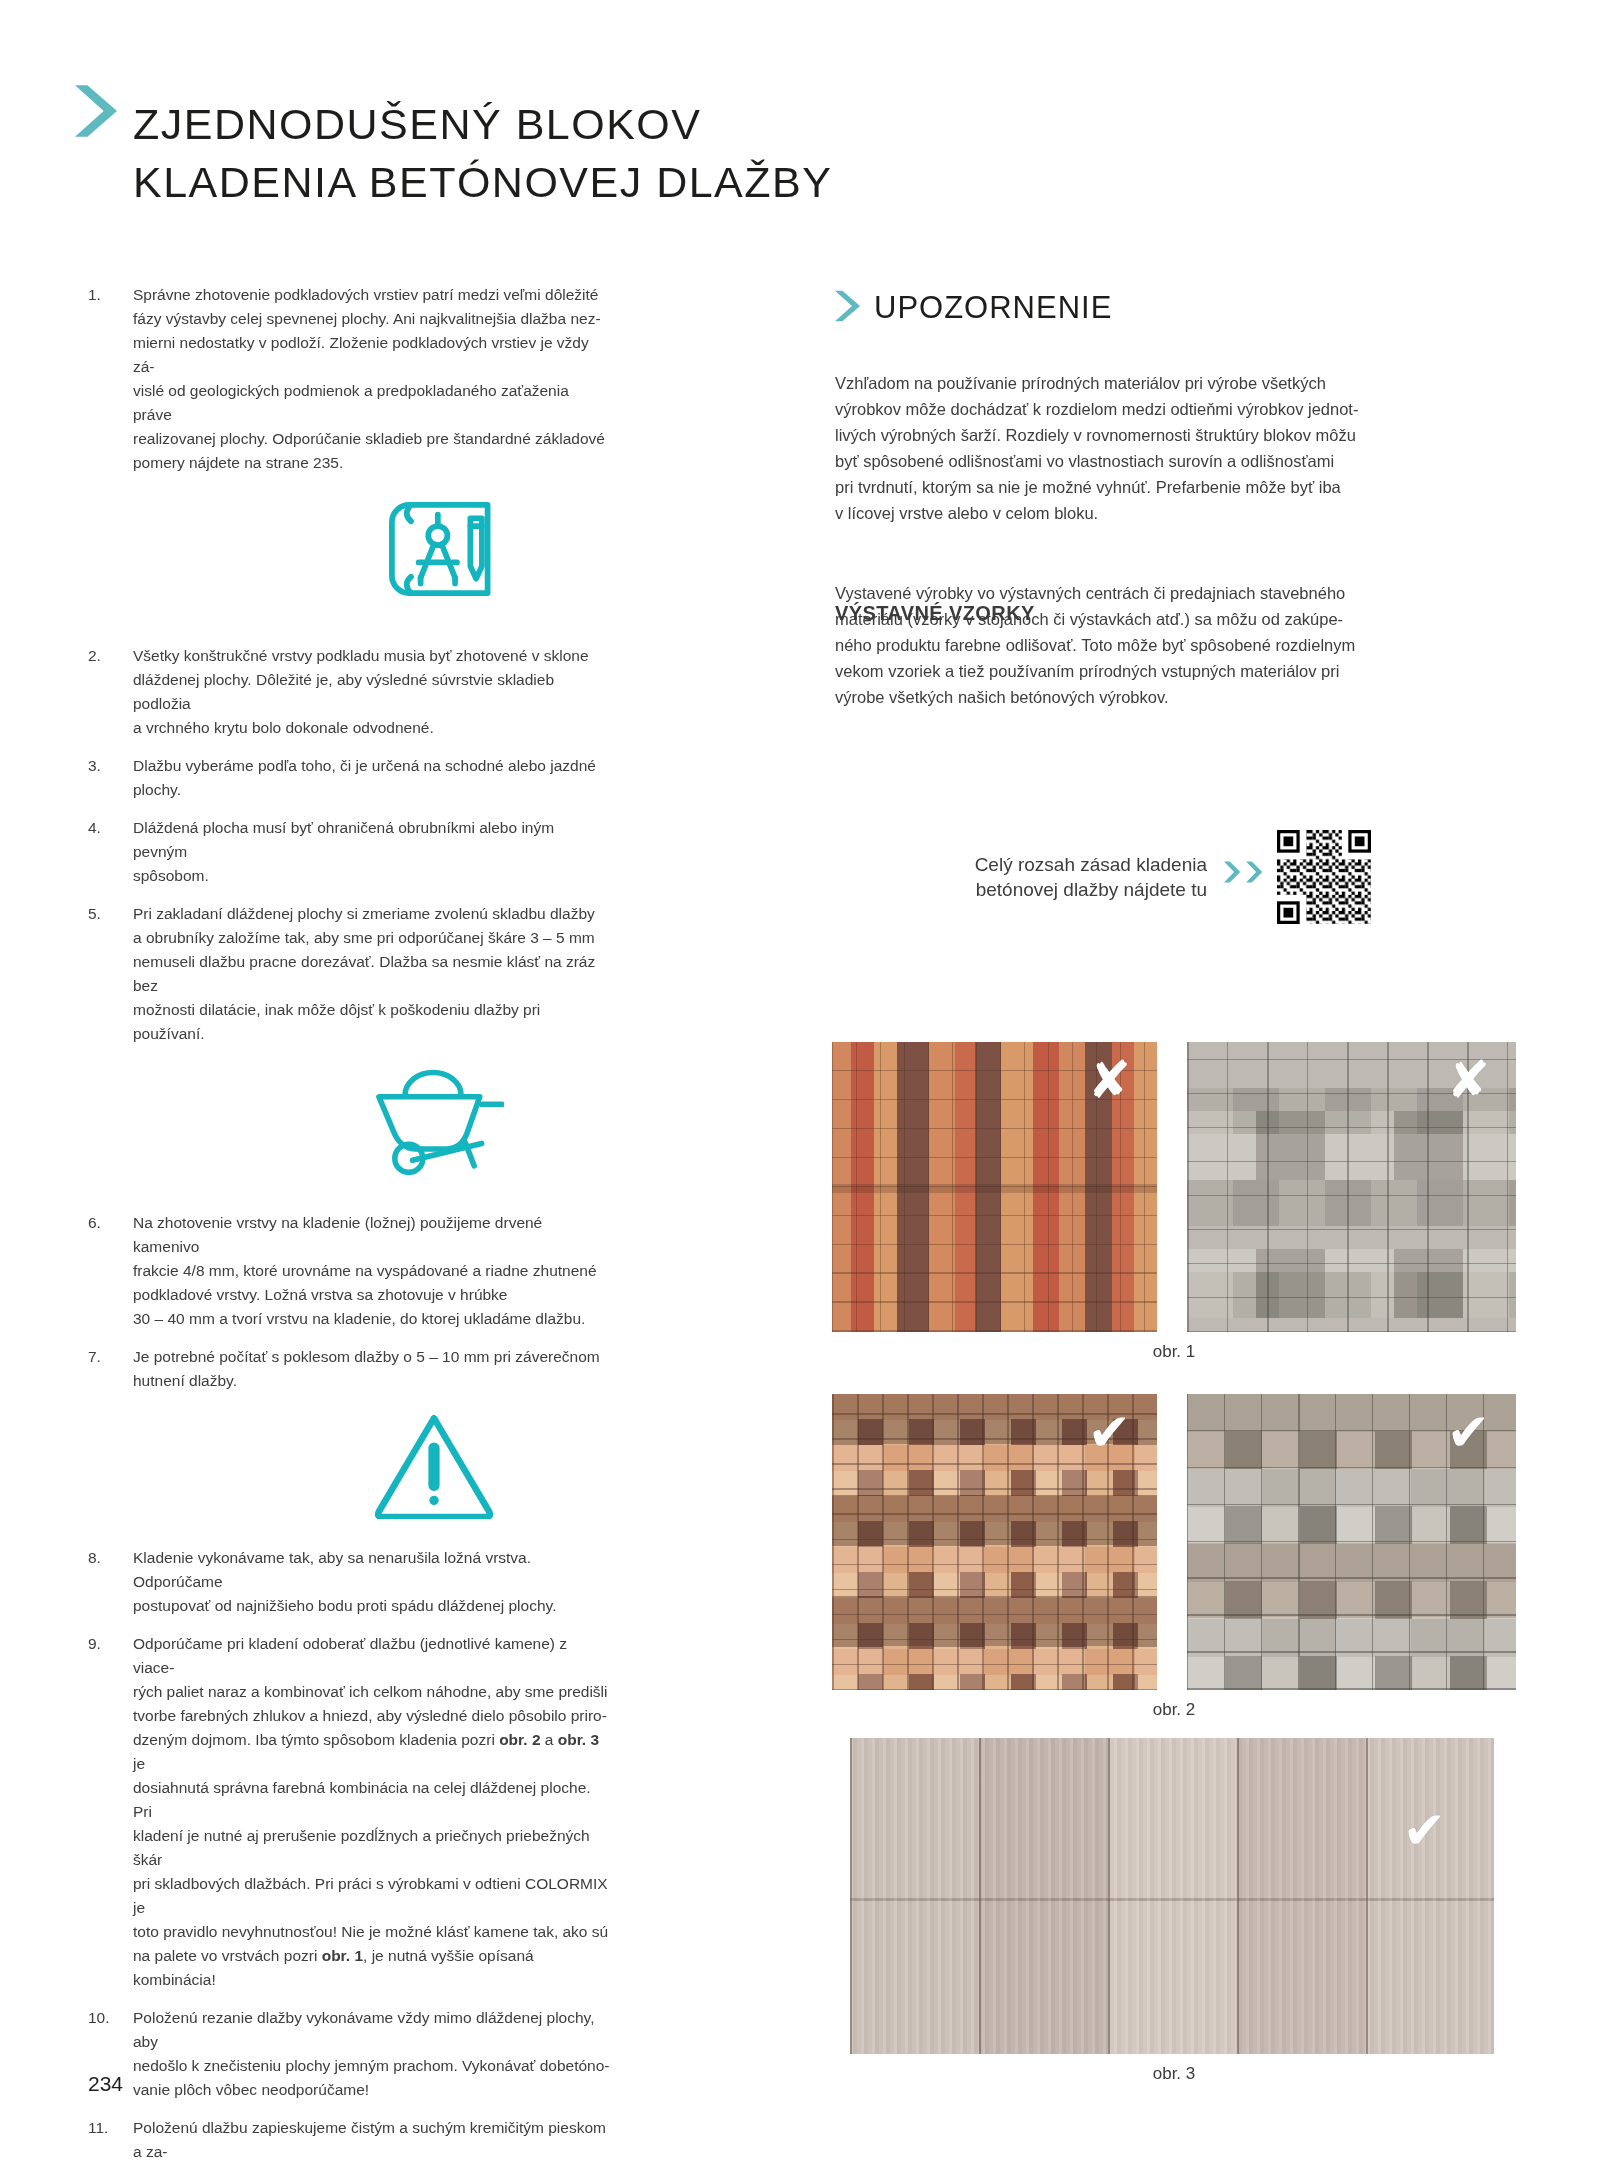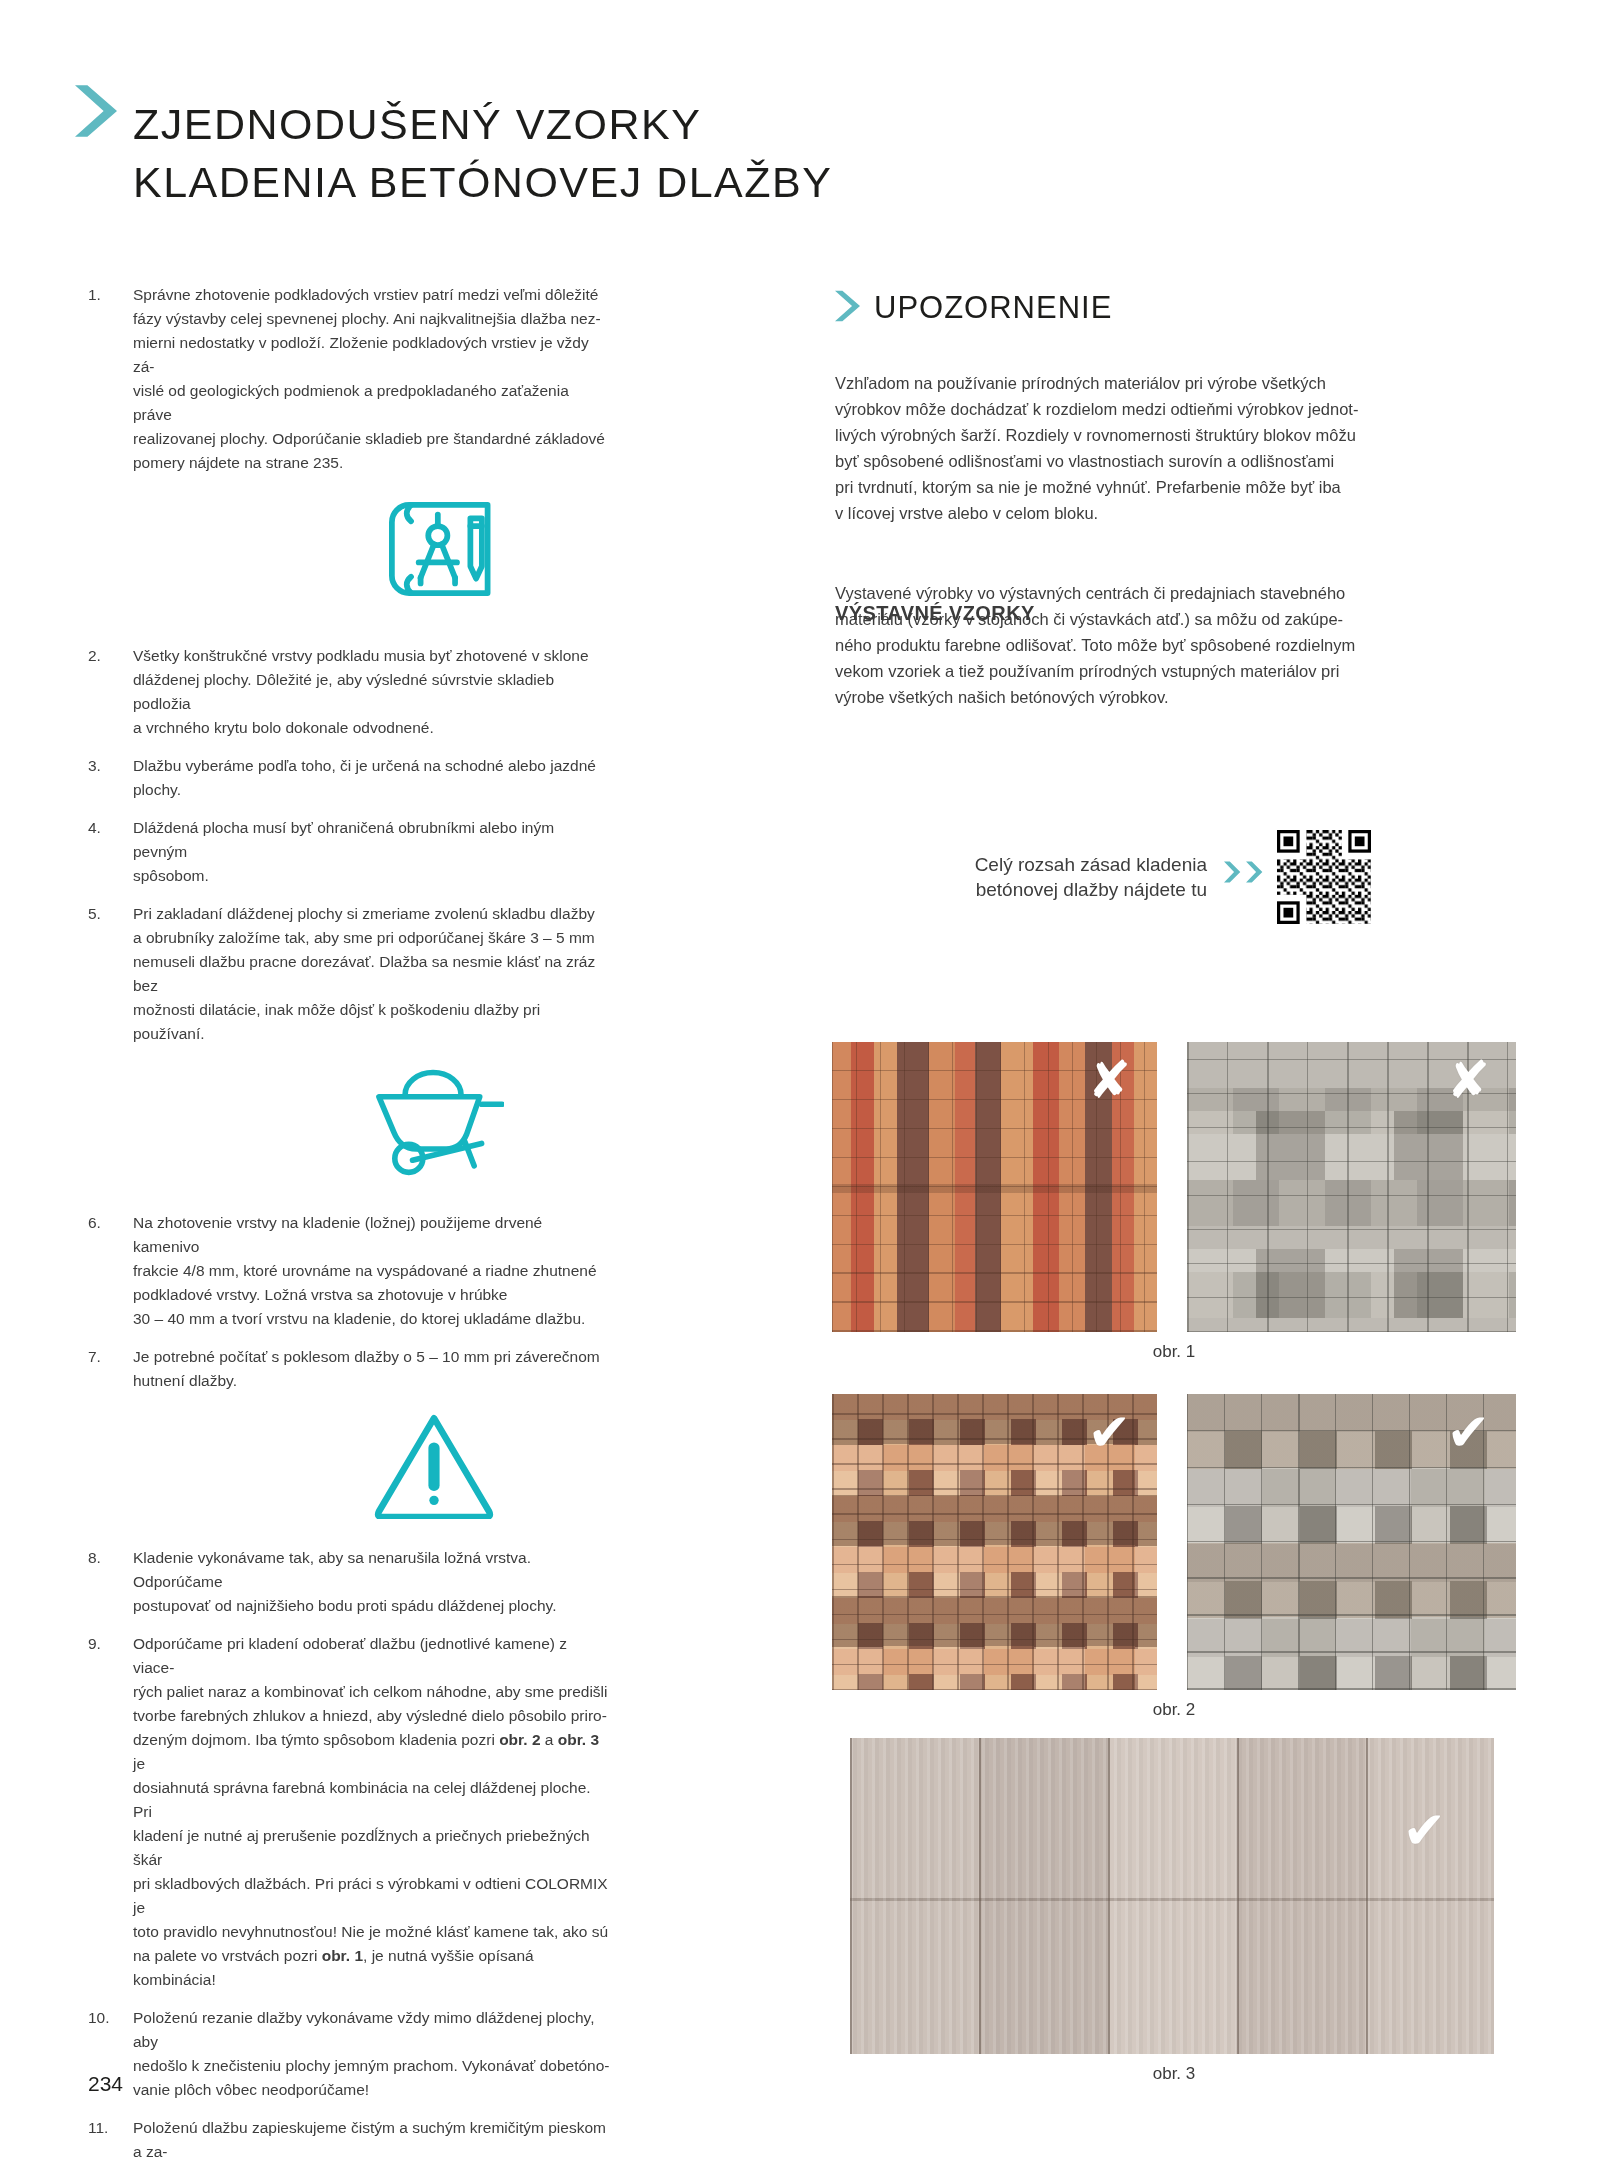--- a/index.html
+++ b/index.html
@@ -97,21 +97,21 @@
 </head>
 <body>
 
 <div class="page">
 
   <span class="title-chevron">
     <svg width="42" height="54" viewBox="0 0 44 54">
         <polygon points="0,0 13,0 44,27 13,54 0,54 30,27" fill="#5fb9c1"></polygon>
       </svg>
   </span>
-  <h1 class="page-title"><span>ZJEDNODUŠENÝ VZORKY</span>
+  <h1 class="page-title"><span>ZJEDNODUŠENÝ BLOKOV</span>
 <span>KLADENIA BETÓNOVEJ DLAŽBY</span></h1>
 
   <div class="steps">
 
     <div class="step">
       <span class="step-num">1.</span>
       <span class="step-text">Správne zhotovenie podkladových vrstiev patrí medzi veľmi dôležité
 fázy výstavby celej spevnenej plochy. Ani najkvalitnejšia dlažba nez-
 mierni nedostatky v podloží. Zloženie podkladových vrstiev je vždy zá-
 vislé od geologických podmienok a predpokladaného zaťaženia práve

